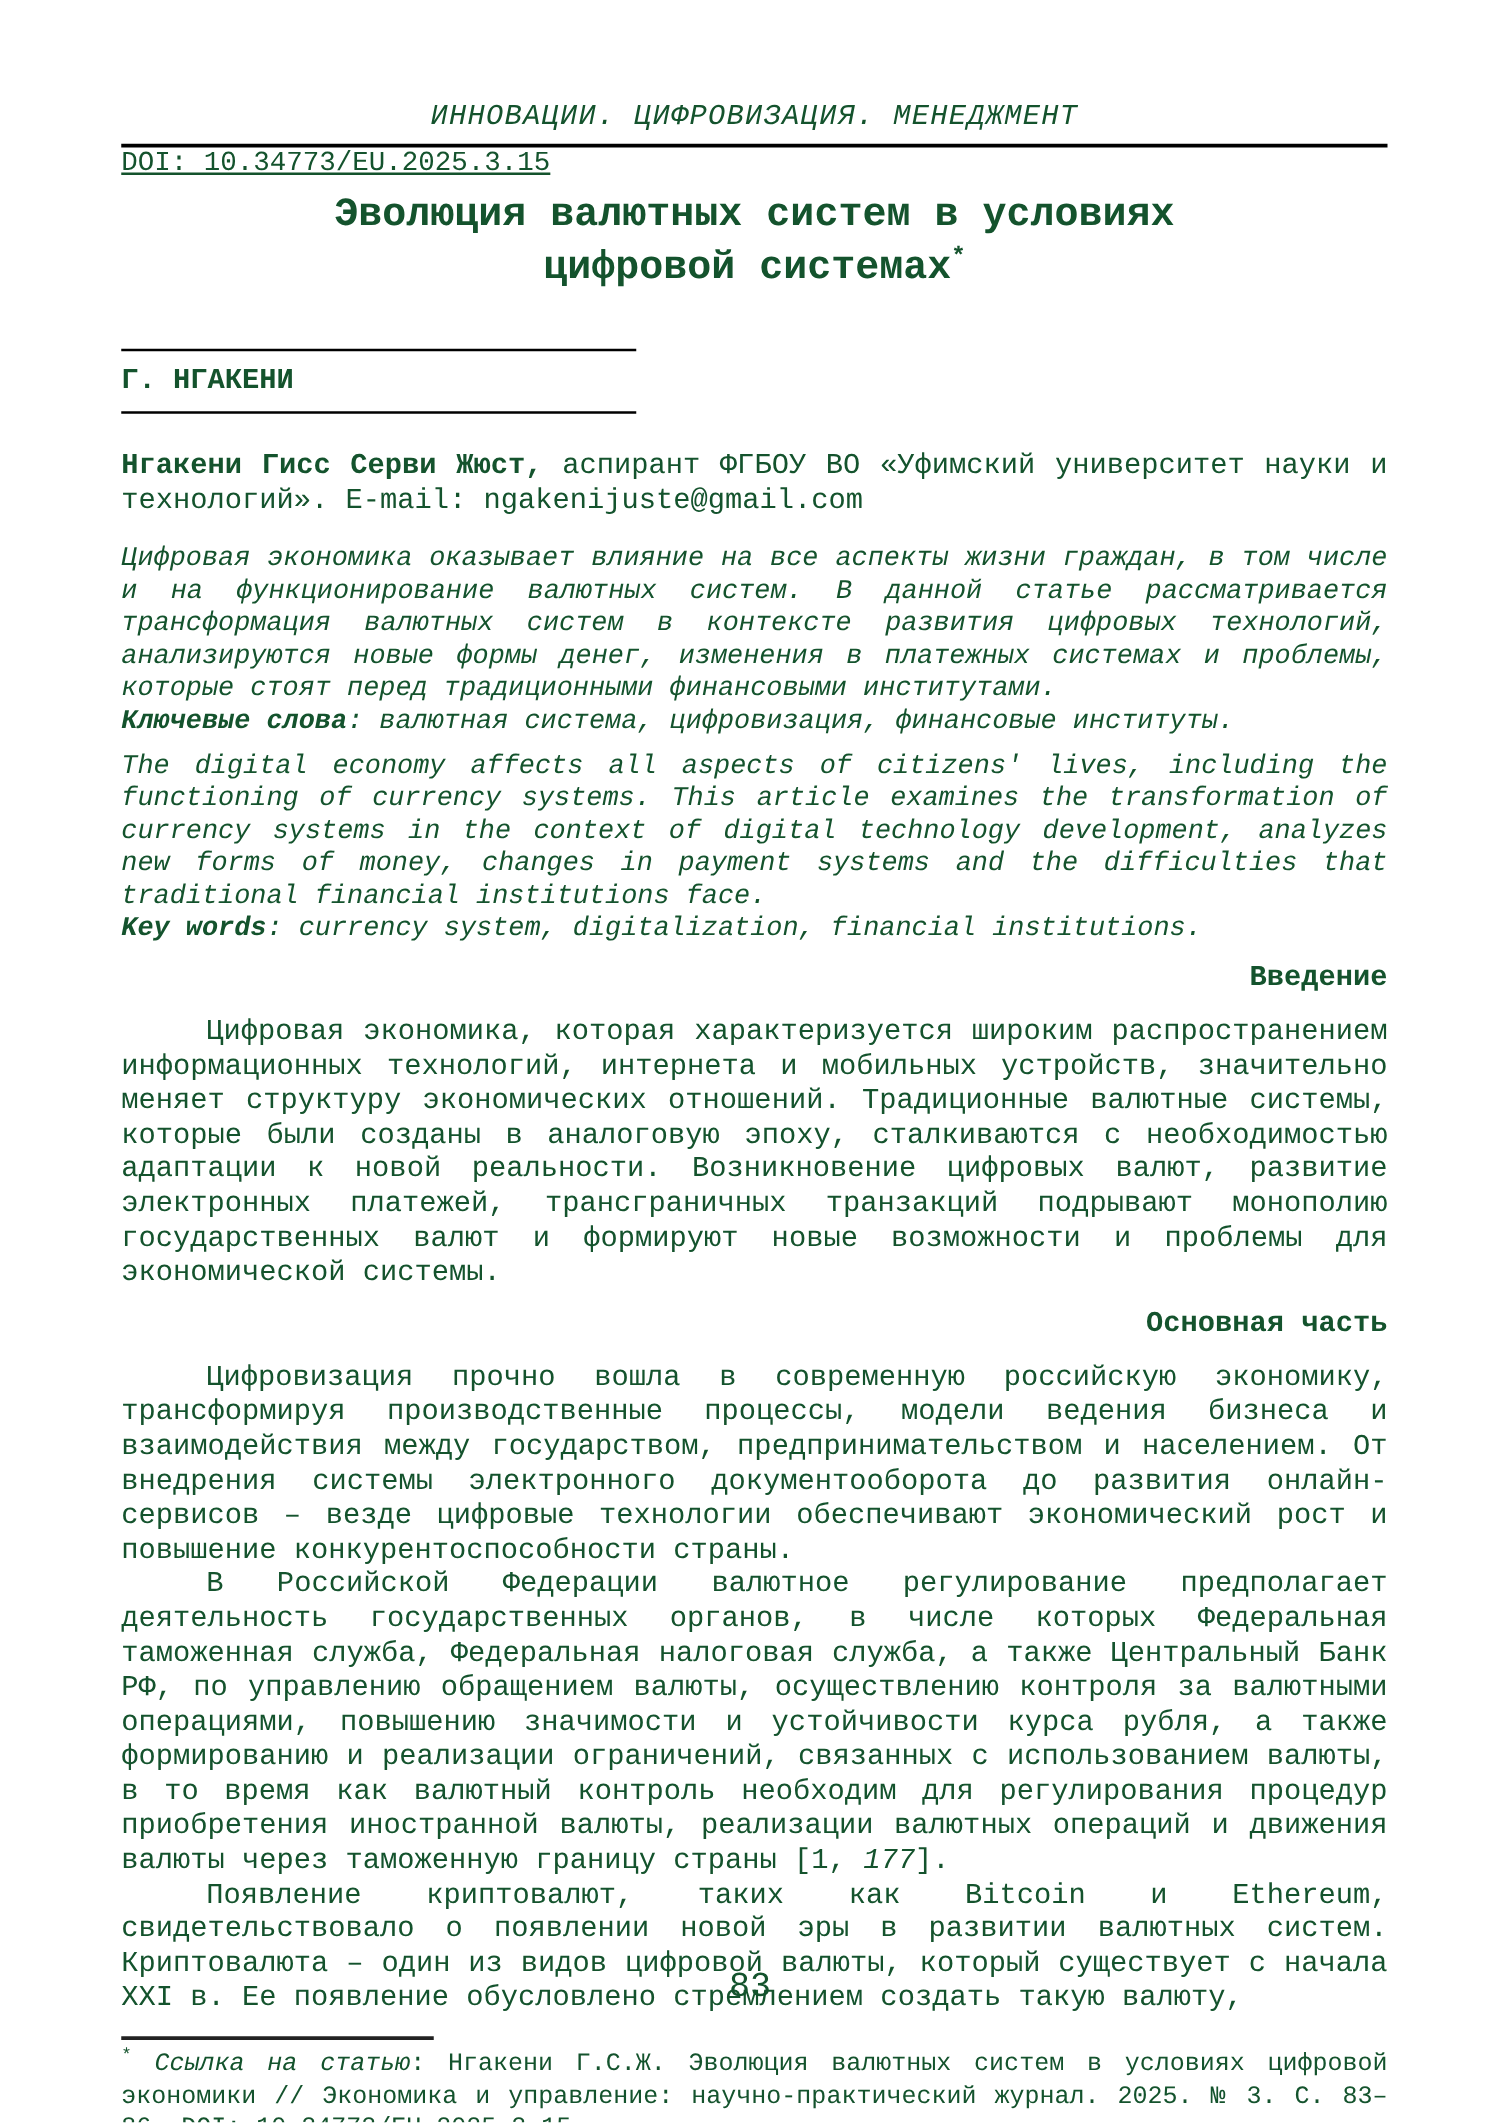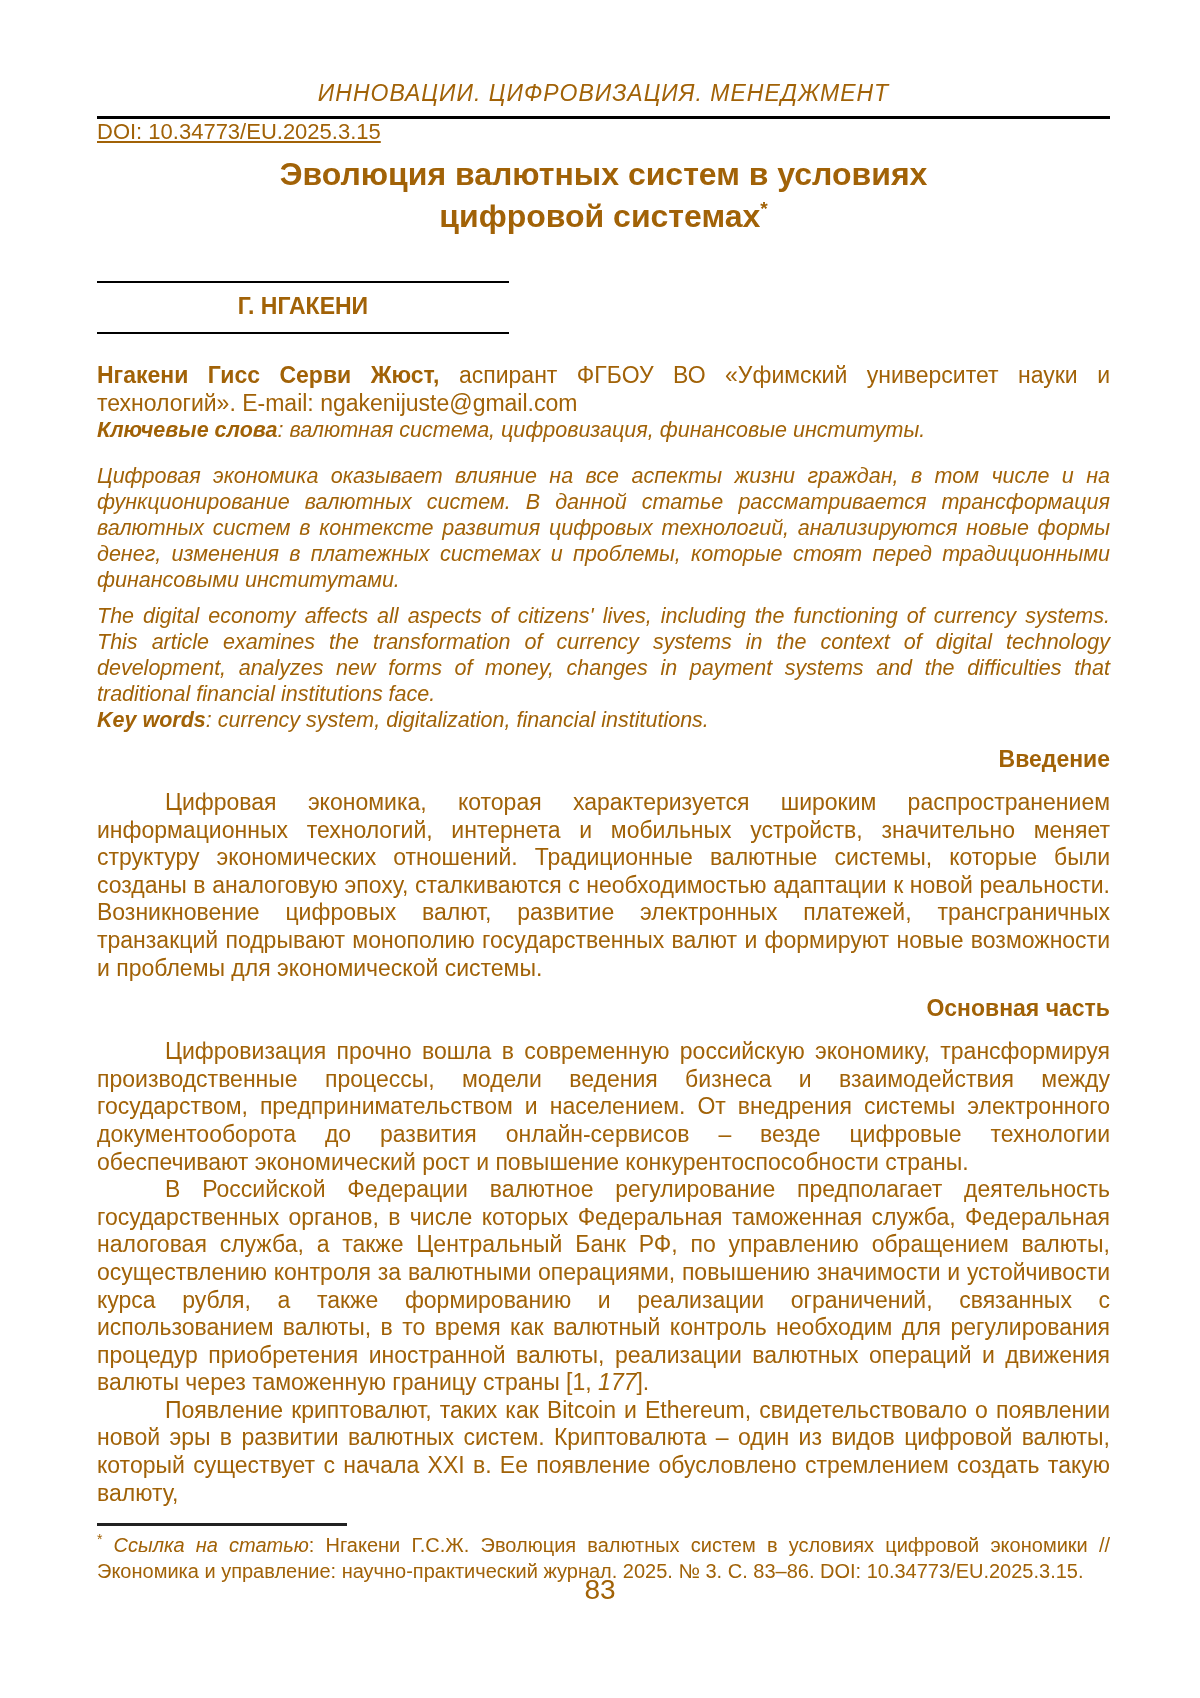--- a/index.html
+++ b/index.html
@@ -2,22 +2,22 @@
 <html lang="ru"><head>
 <meta charset="utf-8">
 <style>
   html, body { margin: 0; padding: 0; background: #ffffff; }
   .page {
     position: relative;
     width: 1200px;
     height: 1698px;
     margin: 0 auto;
     background: #ffffff;
-    color: #a16207;
-    font-family: Liberation Sans, sans-serif;
+    color: #14532d;
+    font-family: Liberation Mono, monospace;
     box-sizing: border-box;
     padding: 80px 90px 0 97px;
     overflow: hidden;
   }
   p, h1, h2, h3 { margin: 0; padding: 0; }
 
   .running-head-wrap {
     text-align: center;
     border-bottom: 3px solid #000;
     padding-bottom: 9px;
@@ -47,21 +47,21 @@
     font-size: 24px;
     line-height: 30px;
   }
 
   .author-box {
     margin-top: 44px;
     width: 412px;
     border-top: 2px solid #000;
     border-bottom: 2px solid #000;
     padding: 10px 0 12px 0;
-    text-align: center;
+    text-align: left;
     font-weight: bold;
     font-size: 23px;
   }
 
   .author-info {
     margin-top: 28px;
     font-size: 23px;
     line-height: 27.5px;
     text-align: justify;
   }
@@ -129,23 +129,23 @@
 
   <h1 class="title-ru"><span>Эволюция валютных систем в условиях</span><br><span>цифровой системах</span><sup class="title-star">*</sup></h1>
 
 
   <div class="author-box">
     <span>Г. НГАКЕНИ</span>
   </div>
 
   <p class="author-info"><b>Нгакени Гисс Серви Жюст,</b><span> аспирант ФГБОУ ВО «Уфимский университет науки и технологий». E-mail: ngakenijuste@gmail.com</span></p>
 
+  <p class="abstract first">Цифровая экономика оказывает влияние на все аспекты жизни граждан, в том числе и на функционирование валютных систем. В данной статье рассматривается трансформация валютных систем в контексте развития цифровых технологий, анализируются новые формы денег, изменения в платежных системах и проблемы, которые стоят перед традиционными финансовыми институтами.</p>
+
   <p class="abstract"><span class="kw-label">Ключевые слова</span><span>: валютная система, цифровизация, финансовые институты.</span></p>
-
-  <p class="abstract first">Цифровая экономика оказывает влияние на все аспекты жизни граждан, в том числе и на функционирование валютных систем. В данной статье рассматривается трансформация валютных систем в контексте развития цифровых технологий, анализируются новые формы денег, изменения в платежных системах и проблемы, которые стоят перед традиционными финансовыми институтами.</p>
 
   <p class="abstract second">The digital economy affects all aspects of citizens' lives, including the functioning of currency systems. This article examines the transformation of currency systems in the context of digital technology development, analyzes new forms of money, changes in payment systems and the difficulties that traditional financial institutions face.</p>
 
   <p class="abstract"><span class="kw-label">Key words</span><span>: currency system, digitalization, financial institutions.</span></p>
 
   <h3 class="section-heading">Введение</h3>
 
   <p class="body-para after-heading">Цифровая экономика, которая характеризуется широким распространением информационных технологий, интернета и мобильных устройств, значительно меняет структуру экономических отношений. Традиционные валютные системы, которые были созданы в аналоговую эпоху, сталкиваются с необходимостью адаптации к новой реальности. Возникновение цифровых валют, развитие электронных платежей, трансграничных транзакций подрывают монополию государственных валют и формируют новые возможности и проблемы для экономической системы.</p>
 
   <h3 class="section-heading">Основная часть</h3>

